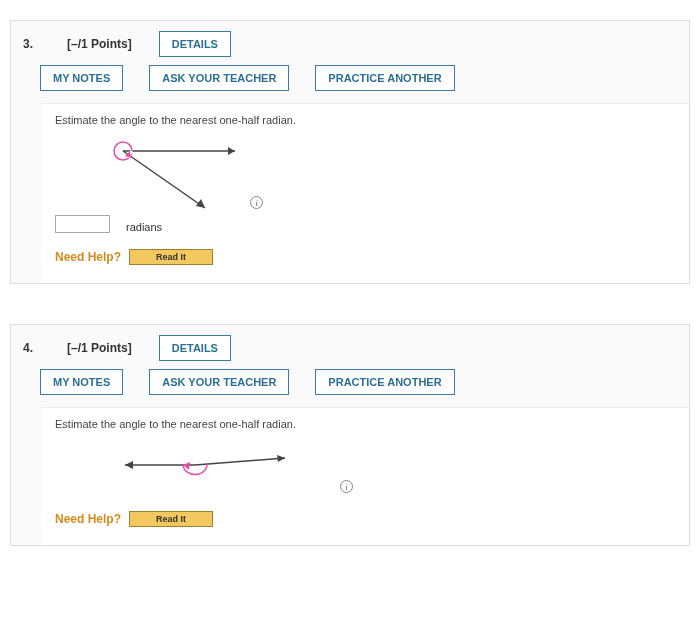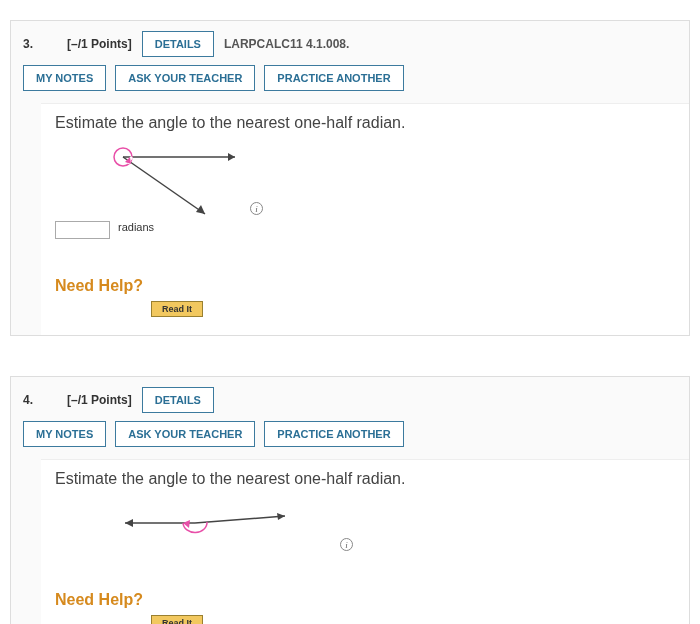--- a/index.html
+++ b/index.html
@@ -1,47 +1,46 @@
 <!DOCTYPE html>
 <html><head>
 <meta charset="utf-8">
 <style>
   * { box-sizing: border-box; margin: 0; padding: 0; }
   body { font-family: Arial, Helvetica, sans-serif; background: #fff; font-size: 12px; color: #333; }
   .container { width: 700px; padding: 20px 10px; }
   .question { border: 1px solid #ddd; background: #fafafa; margin-bottom: 40px; }
   .q-header { padding: 10px 12px 0 12px; display: flex; align-items: center; gap: 10px; flex-wrap: wrap; }
   .q-num-points { font-weight: bold; font-size: 12px; color: #333; padding-left: 24px; }
-  .btn { display: inline-block; border: 1px solid #3c7a9e; color: #2b6f95; background: #fff; padding: 6px 12px; font-size: 11px; text-align: left; cursor: pointer; font-weight: bold; }
+  .btn { display: inline-block; border: 1px solid #3c7a9e; color: #2b6f95; background: #fff; padding: 6px 12px; font-size: 11px; text-align: left; cursor: pointer; font-weight: bold; margin-left: 17px; }
   .btn-row { padding: 8px 12px 12px 12px; display: flex; gap: 9px; }
   .src-code { font-size: 12px; color: #555; font-weight: bold; }
   .q-body { background: #fff; border-top: 1px solid #eee; margin-left: 30px; padding: 10px 14px 18px 14px; }
-  .prompt { font-size: 16px; color: #444; margin-bottom: 10px; }
+  .prompt { font-size: 11px; color: #444; margin-bottom: 10px; }
   .figure { height: 75px; position: relative; margin: 6px 0 4px 40px; }
   .figure2 { height: 55px; position: relative; margin: 6px 0 4px 40px; }
   .info-icon { display:inline-block; width:13px; height:13px; border:1px solid #888; border-radius:50%; font-size:9px; line-height:12px; text-align:center; font-style:italic; color:#666; font-family: Georgia, serif; }
-  .answer-row { margin-top: 0; display: flex; align-items: flex-start; gap: 8px; }
+  .answer-row { margin-top: 0; display: flex; align-items: flex-end; gap: 16px; }
   .answer-input { width: 55px; height: 18px; border: 1px solid #aaa; background:#fff; font-size: 11px; padding: 1px 3px; }
   .unit { font-size: 11px; color: #333; }
   .help-row { margin-top: 16px; display: flex; align-items: center; gap: 8px; }
-  .need-help { color: #d68a1e; font-weight: bold; font-size: 16px; }
-  .read-it { background: #f2c85f; border: 1px solid #9a8030; color: #333; font-size: 9px; font-weight: bold; padding: 2px 10px; cursor: pointer; margin-top: 46px; }
+  .need-help { color: #d68a1e; font-weight: bold; font-size: 12px; }
+  .read-it { background: #f2c85f; border: 1px solid #9a8030; color: #333; font-size: 9px; font-weight: bold; padding: 2px 26px; cursor: pointer; }
   svg { display:block; }
 </style>
 </head>
 <body>
 
 <div class="container">
 
   <div class="question">
     <div class="q-header">
       <span><b>3.</b></span>
       <span class="q-num-points">[–/1 Points]</span>
       <span class="btn">DETAILS</span>
-      <span class="src-code">LARPCALC11 4.1.008.</span>
     </div>
     <div class="btn-row">
       <span class="btn">MY NOTES</span>
       <span class="btn">ASK YOUR TEACHER</span>
       <span class="btn">PRACTICE ANOTHER</span>
     </div>
     <div class="q-body">
       <div class="prompt">Estimate the angle to the nearest one-half radian.</div>
 
       <div class="figure">

